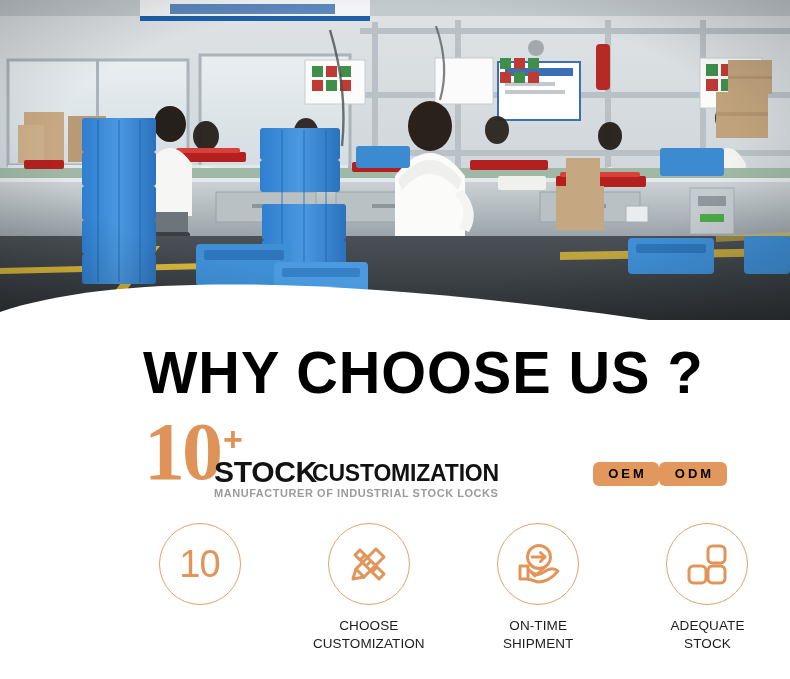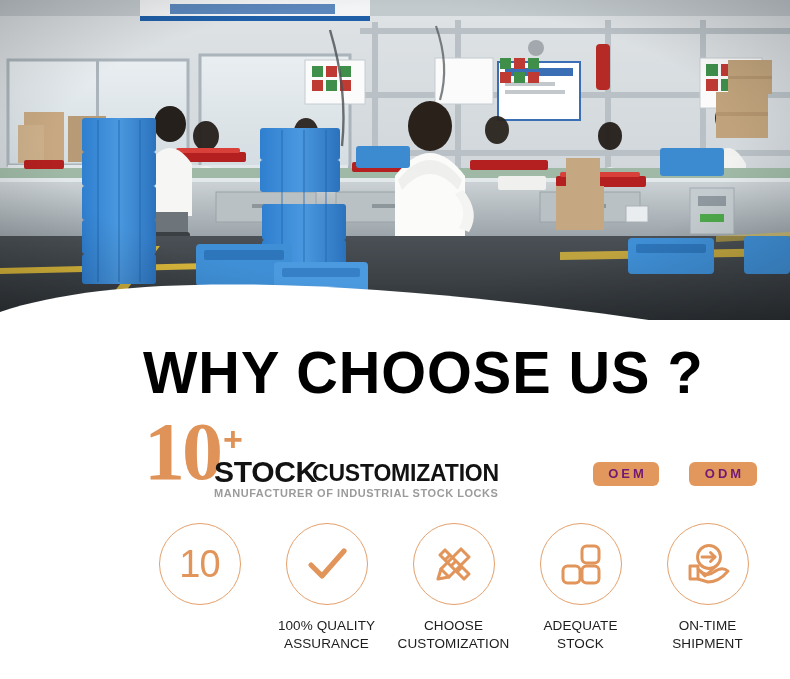--- a/index.html
+++ b/index.html
@@ -123,30 +123,30 @@
   }
 
   
   .badge {
     position: absolute;
     top: 142px;
     height: 24px;
     line-height: 24px;
     background: #E2975C;
     border-radius: 6px;
-    color: #701a75;
+    color: #000000;
     font-family: "Liberation Sans", sans-serif;
     font-size: 13px;
     font-weight: bold;
     letter-spacing: 3px;
     text-align: center;
     text-indent: 3px;
   }
   #badge-oem { left: 545px; width: 66px; }
-  #badge-odm { left: 641px; width: 68px; }
+  #badge-odm { left: 611px; width: 68px; }
 
   
   #features {
     position: absolute;
     left: 88px; top: 203px;
     width: 635px;
     height: 150px;
     display: flex;
     justify-content: space-between;
   }
@@ -434,66 +434,39 @@
     <div class="badge" id="badge-odm">ODM</div>
 
     <div id="features">
 
       <div class="feature">
         <div class="feature-circle">
           <span class="circle-number">10</span>
         </div>
       </div>
 
-      <div class="feature">
-        <div class="feature-circle">
-          <svg width="50" height="50" viewBox="0 0 50 50">
-            <path d="M9 26 L20 37 L42 12" fill="none" stroke="#E2955A" stroke-width="5.2" stroke-linecap="round" stroke-linejoin="round"></path>
-          </svg>
-        </div>
-        <div class="feature-caption">
-          <div>100% QUALITY</div>
-          <div>ASSURANCE</div>
-        </div>
-      </div>
 
       <div class="feature">
         <div class="feature-circle">
           <svg width="50" height="50" viewBox="0 0 50 50">
             <g fill="none" stroke="#E2955A" stroke-width="3.1" stroke-linejoin="round" stroke-linecap="round">
 
               <path d="M11 16 L16 11 L40 35 L35 40 Z"></path>
               <path d="M17 20 L20 17"></path>
               <path d="M23 26 L26 23"></path>
               <path d="M29 32 L32 29"></path>
 
               <path d="M9 40 L12 30 L32 10 L40 18 L20 38 Z"></path>
               <path d="M12 30 L20 38"></path>
             </g>
           </svg>
         </div>
         <div class="feature-caption">
           <div>CHOOSE</div>
           <div>CUSTOMIZATION</div>
-        </div>
-      </div>
-
-      <div class="feature">
-        <div class="feature-circle">
-          <svg width="46" height="46" viewBox="0 0 46 46">
-            <g fill="none" stroke="#E2955A" stroke-width="3" stroke-linejoin="round">
-              <rect x="24" y="5" width="17" height="17" rx="4.5"></rect>
-              <rect x="5" y="25" width="17" height="17" rx="4.5"></rect>
-              <rect x="24" y="25" width="17" height="17" rx="4.5"></rect>
-            </g>
-          </svg>
-        </div>
-        <div class="feature-caption">
-          <div>ADEQUATE</div>
-          <div>STOCK</div>
         </div>
       </div>
 
       <div class="feature">
         <div class="feature-circle">
           <svg width="52" height="52" viewBox="0 0 52 52">
             <g fill="none" stroke="#E2955A" stroke-width="2.9" stroke-linejoin="round" stroke-linecap="round">
               <circle cx="27" cy="19" r="11.5"></circle>
               <path d="M20 19 L33 19"></path>
               <path d="M28.5 14.5 L33 19 L28.5 23.5"></path>
@@ -502,15 +475,31 @@
               <path d="M18 33 L23 38 L32 30"></path>
             </g>
           </svg>
         </div>
         <div class="feature-caption">
           <div>ON-TIME</div>
           <div>SHIPMENT</div>
         </div>
       </div>
 
+      <div class="feature">
+        <div class="feature-circle">
+          <svg width="46" height="46" viewBox="0 0 46 46">
+            <g fill="none" stroke="#E2955A" stroke-width="3" stroke-linejoin="round">
+              <rect x="24" y="5" width="17" height="17" rx="4.5"></rect>
+              <rect x="5" y="25" width="17" height="17" rx="4.5"></rect>
+              <rect x="24" y="25" width="17" height="17" rx="4.5"></rect>
+            </g>
+          </svg>
+        </div>
+        <div class="feature-caption">
+          <div>ADEQUATE</div>
+          <div>STOCK</div>
+        </div>
+      </div>
+
     </div>
   </div>
 </div>
 
 </body></html>

